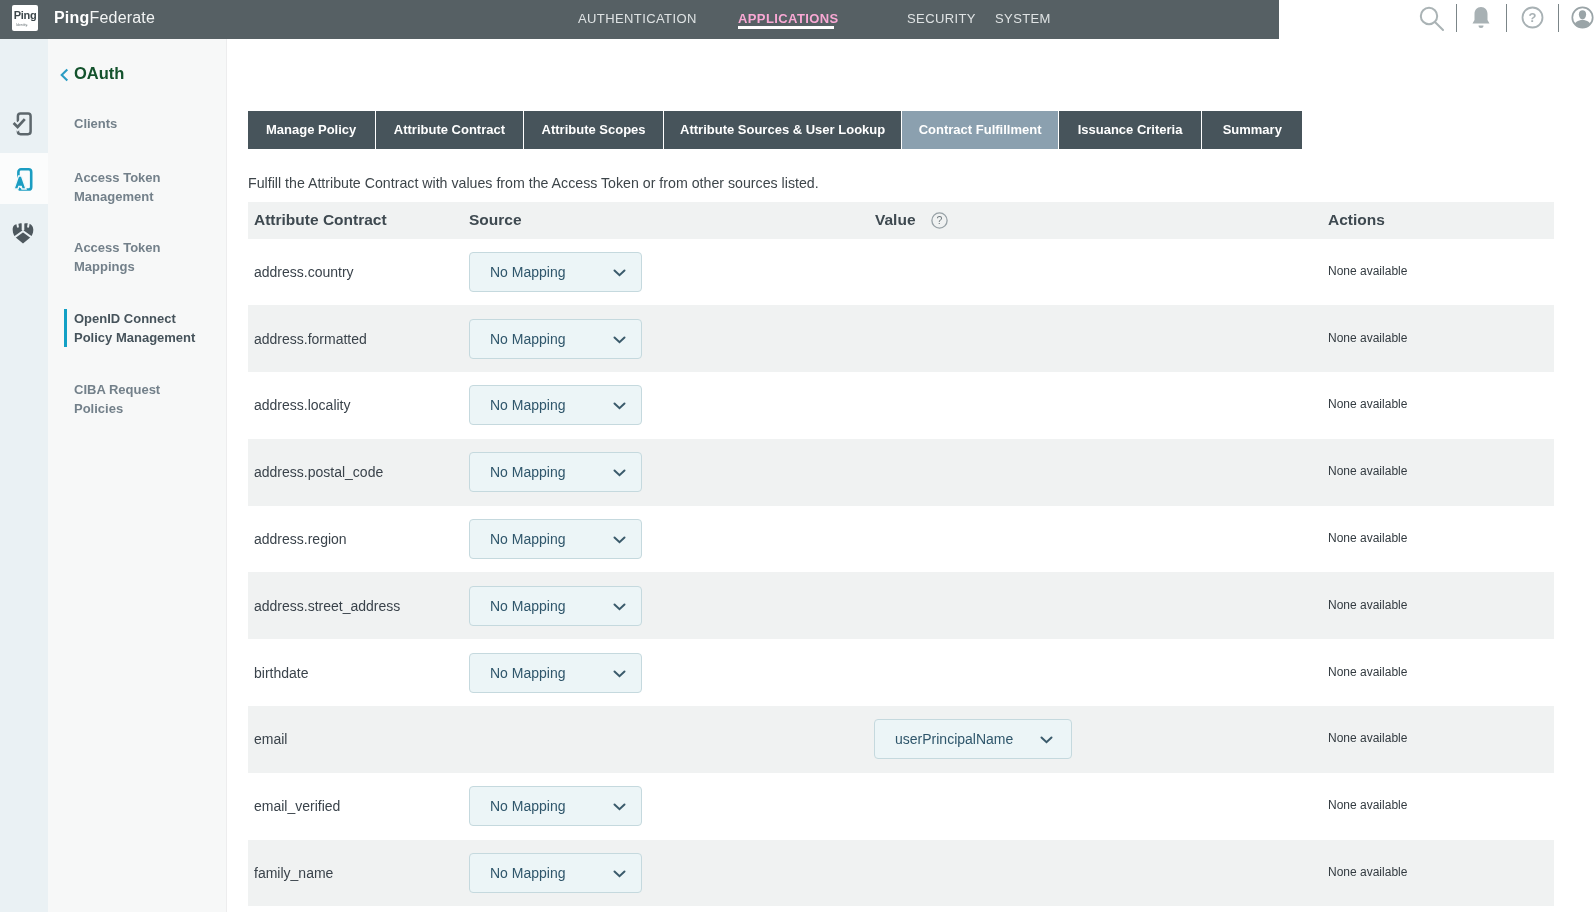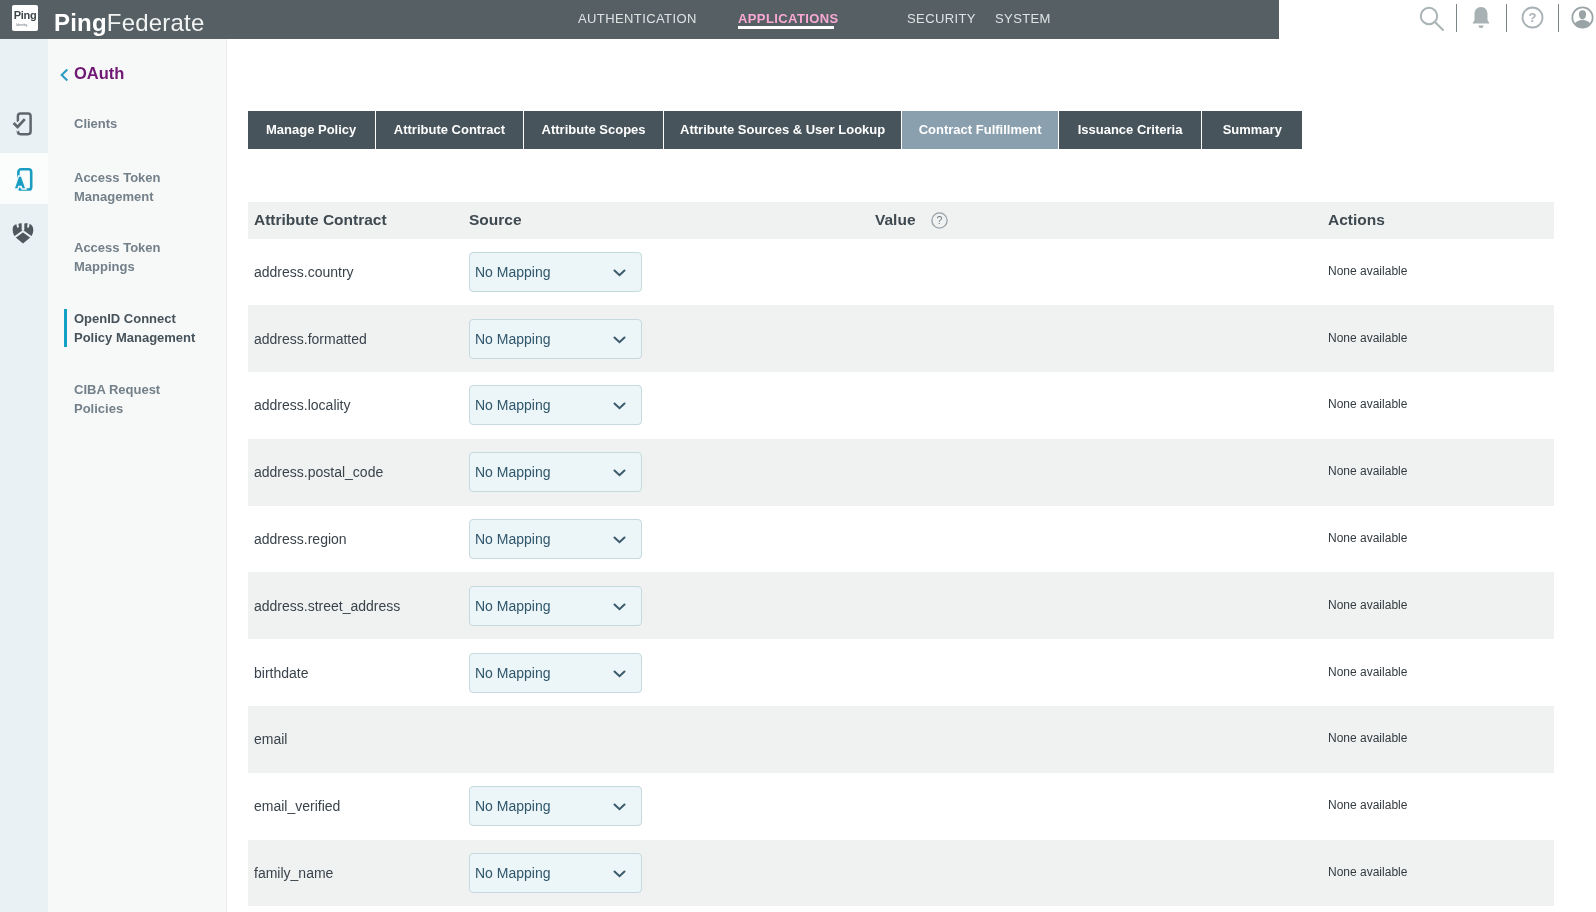--- a/index.html
+++ b/index.html
@@ -5,55 +5,55 @@
 * { margin:0; padding:0; box-sizing:border-box; }
 html,body { width:1596px; height:912px; overflow:hidden; background:#fff;
   font-family:"Liberation Sans", sans-serif; }
 .abs { position:absolute; }
 
 
 #topbar { position:absolute; left:0; top:0; width:1279px; height:39px; background:#566064; }
 #logo { position:absolute; left:12px; top:5px; width:26px; height:26px; background:#fff; border-radius:2px; }
 #logo .p { position:absolute; left:0; top:4px; width:26px; text-align:center; font-weight:bold; font-size:11px; color:#3c464a; letter-spacing:-0.3px; }
 #logo .i { position:absolute; left:4px; top:17.5px; width:18px; font-size:3.5px; color:#6a7478; }
-#brand { position:absolute; left:54px; top:9px; font-size:24px; color:#f2f4f4; letter-spacing:0.2px; }
+#brand { position:absolute; left:54px; top:9px; font-size:16px; color:#f2f4f4; letter-spacing:0.2px; }
 #brand b { color:#fff; }
 .topnav { position:absolute; top:12px; font-size:13px; color:#dfe3e4; letter-spacing:0.4px; line-height:13px; }
 .topnav.on { color:#f9a8d4; font-weight:bold; }
 .tbsep { position:absolute; top:4px; width:1px; height:28px; background:#7b8588; }
 
 
 #strip { position:absolute; left:0; top:39px; width:48px; height:873px; background:#eaf1f4; }
 #strip .active { position:absolute; left:0; top:114px; width:48px; height:51px; background:#fbfcfc; }
 #strip svg { position:absolute; }
 
 
 #panel { position:absolute; left:48px; top:39px; width:179px; height:873px; background:#f7f8f8; border-right:1px solid #ededee; }
-#oauth { position:absolute; left:26px; top:25px; font-size:16.5px; font-weight:bold; color:#701a75;text-align:center; }
+#oauth { position:absolute; left:26px; top:25px; font-size:16.5px; font-weight:bold; color:#14532d;text-align:center; }
 #oauth .chev { position:absolute; left:-15.5px; top:3.5px; }
 .mi { position:absolute; left:26px; width:130px; font-size:13px; font-weight:bold; color:#73808a; line-height:19px; }
 .mi.on { color:#46535b; border-left:3px solid #12a0c5; padding-left:7px; margin-left:-10px; width:142px; }
 
 
 #main { position:absolute; left:227px; top:39px; width:1369px; height:873px; background:#fff; }
 #title { position:absolute; left:22px; top:32.5px; font-size:22px; color:#3e484e; }
 #title .bar { display:inline-block; width:2px; height:26px; background:#3e484e; margin:0 10px 0 11px; vertical-align:-8px; }
 #tabs { position:absolute; left:20.5px; top:72px; height:37.5px; white-space:nowrap; font-size:0; }
 .tab { display:inline-block; height:37.5px; line-height:37.5px; padding:0 18px; background:#47545b; color:#fff; font-size:13px; font-weight:bold; margin-right:1px; }
 .tab.on { background:#8ba0af; }
 #desc { position:absolute; left:21px; top:135.5px; font-size:14.2px; color:#3d454a; }
 
 
 #tbl { position:absolute; left:21px; top:163px; width:1305.5px; }
 #thead { position:relative; height:36.5px; background:#f0f2f2; }
 #thead div { position:absolute; top:9px; font-size:15.5px; font-weight:bold; color:#3e4950; }
 .row { position:relative; height:66.8px; }
 .row.alt { background:#f0f2f2; }
 .rlabel { position:absolute; left:6px; top:50%; margin-top:-8px; font-size:14px; color:#3a434b; }
-.ddl { position:absolute; top:50%; margin-top:-20px; height:40px; background:#ecf5f7; border:1px solid #c5d9de; border-radius:4px; font-size:14px; color:#2f566b; line-height:38px; padding-left:5px; }
+.ddl { position:absolute; top:50%; margin-top:-20px; height:40px; background:#ecf5f7; border:1px solid #c5d9de; border-radius:4px; font-size:14px; color:#2f566b; line-height:38px; padding-left:20px; }
 .ddl svg { position:absolute; right:15px; top:16px; }
 .ddl.v svg { right:18px; }
 .navail { position:absolute; left:1080px; top:50%; margin-top:-8px; font-size:12px; color:#333b41; }
 
 
 #sbar { position:absolute; left:1579px; top:39px; width:17px; height:873px; background:#fafafa; border-left:1px solid #e8e8e8; }
 </style>
 </head>
 <body>
 
@@ -127,20 +127,21 @@
       </svg>OAuth</div>
   <div class="mi" style="top:75px;">Clients</div>
   <div class="mi" style="top:129px;">Access Token Management</div>
   <div class="mi" style="top:199px;">Access Token Mappings</div>
   <div class="mi on" style="top:270px;">OpenID Connect Policy Management</div>
   <div class="mi" style="top:341px;">CIBA Request Policies</div>
 </div>
 
 <div id="main">
   <div id="tabs"><span class="tab" style="padding:0 18.5px;">Manage Policy</span><span class="tab">Attribute Contract</span><span class="tab" style="padding:0 17.5px;">Attribute Scopes</span><span class="tab" style="padding:0 16px;">Attribute Sources &amp; User Lookup</span><span class="tab on" style="padding:0 16.5px;">Contract Fulfillment</span><span class="tab" style="padding:0 18.7px;">Issuance Criteria</span><span class="tab" style="padding:0 20.5px;">Summary</span></div>
+  <div id="desc">Fulfill the Attribute Contract with values from the Access Token or from other sources listed.</div>
 
   <div id="tbl">
     <div id="thead">
       <div style="left:6px;">Attribute Contract</div>
       <div style="left:221px;">Source</div>
       <div style="left:627px;">Value</div>
       <svg class="abs" style="left:682.5px; top:10px;" width="17" height="17" viewBox="0 0 17 17">
         <circle cx="8.5" cy="8.5" r="7.6" fill="none" stroke="#97a1a6" stroke-width="1.3"></circle>
         <text x="8.5" y="12.3" text-anchor="middle" font-size="10.5" fill="#6f797e" font-family="Liberation Sans">?</text>
       </svg>
@@ -190,20 +191,23 @@
     </div>
     <div class="row">
       <div class="rlabel">birthdate</div>
       <div class="ddl" style="left:221px; width:173px;">No Mapping<svg width="13" height="8" viewBox="0 0 13 8">
             <path d="M1.5 1.5 L6.5 6.2 L11.5 1.5" fill="none" stroke="#3a5a6b" stroke-width="2" stroke-linecap="round"></path>
           </svg></div>
       <div class="navail">None available</div>
     </div>
     <div class="row alt">
       <div class="rlabel">email</div>
+      <div class="ddl v" style="left:626px; width:197.5px;">userPrincipalName<svg width="13" height="8" viewBox="0 0 13 8">
+            <path d="M1.5 1.5 L6.5 6.2 L11.5 1.5" fill="none" stroke="#3a5a6b" stroke-width="2" stroke-linecap="round"></path>
+          </svg></div>
       <div class="navail">None available</div>
     </div>
     <div class="row">
       <div class="rlabel">email_verified</div>
       <div class="ddl" style="left:221px; width:173px;">No Mapping<svg width="13" height="8" viewBox="0 0 13 8">
             <path d="M1.5 1.5 L6.5 6.2 L11.5 1.5" fill="none" stroke="#3a5a6b" stroke-width="2" stroke-linecap="round"></path>
           </svg></div>
       <div class="navail">None available</div>
     </div>
     <div class="row alt">

